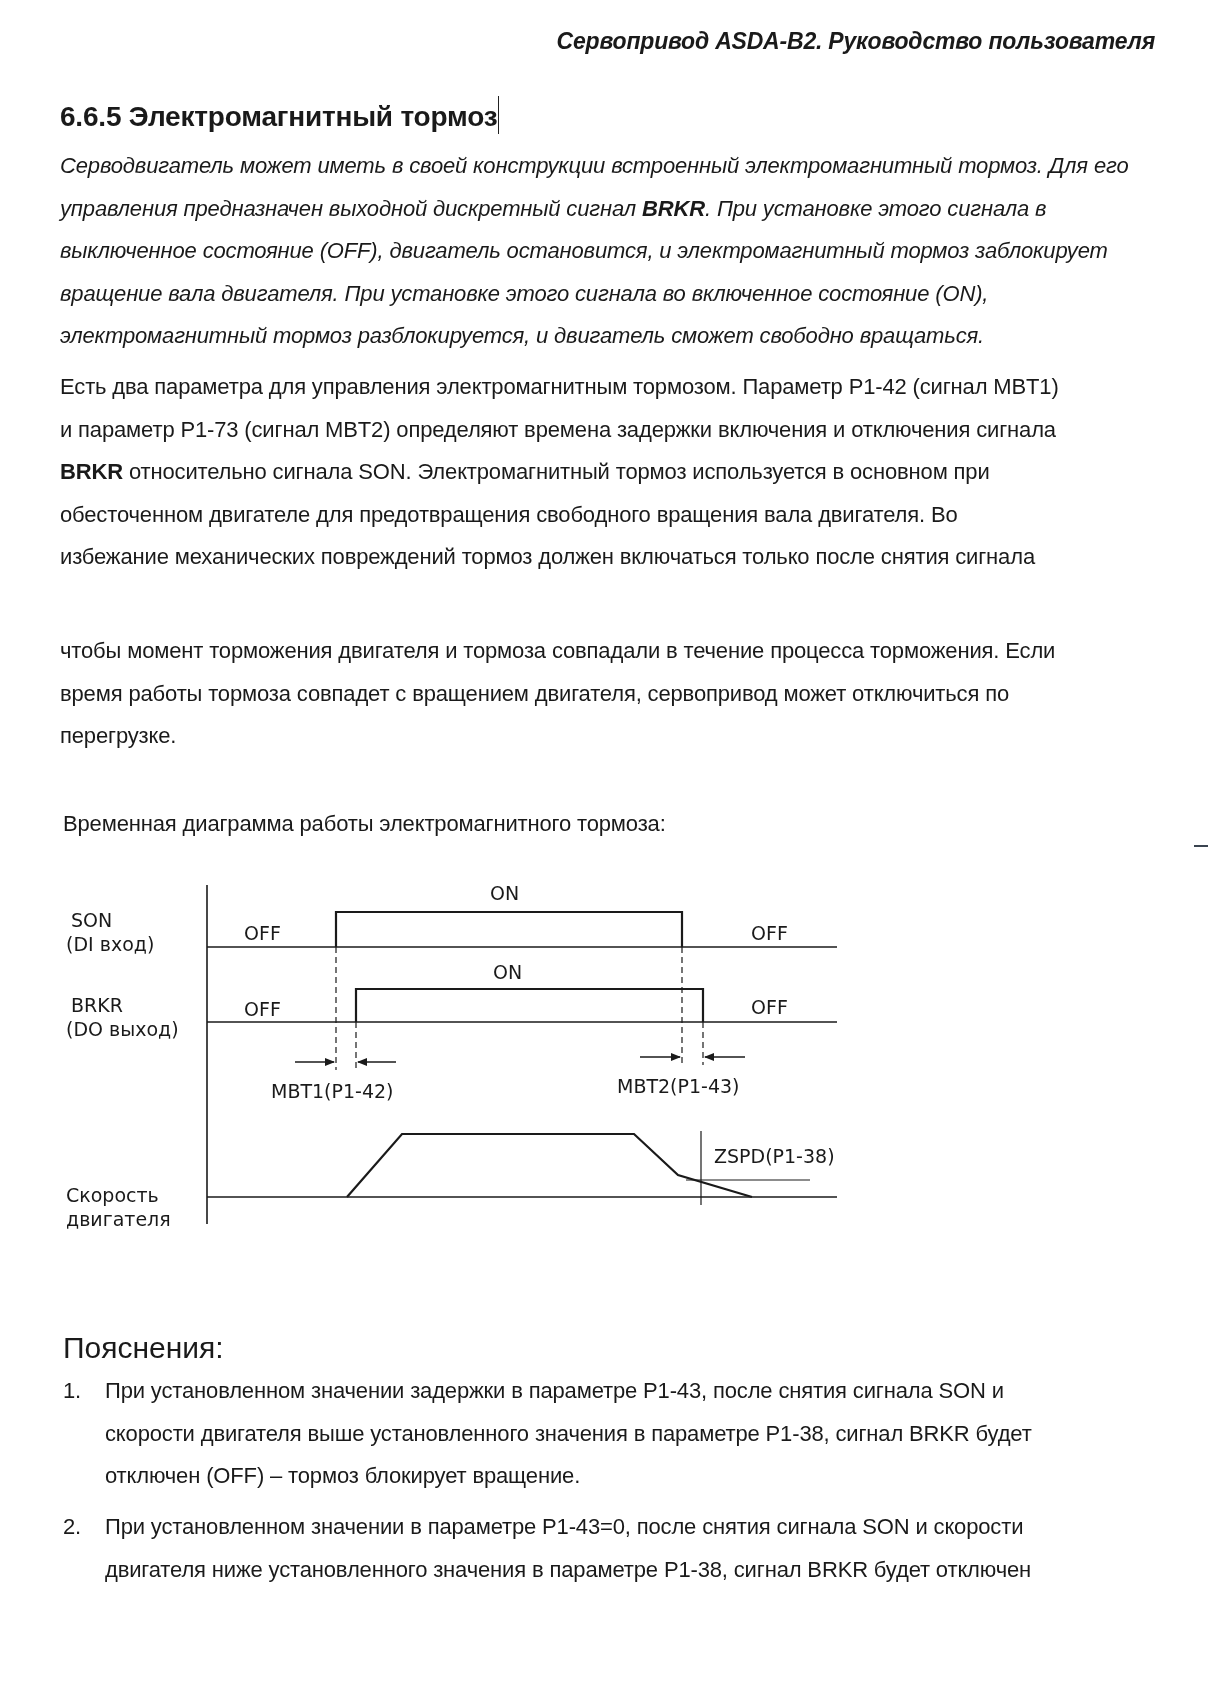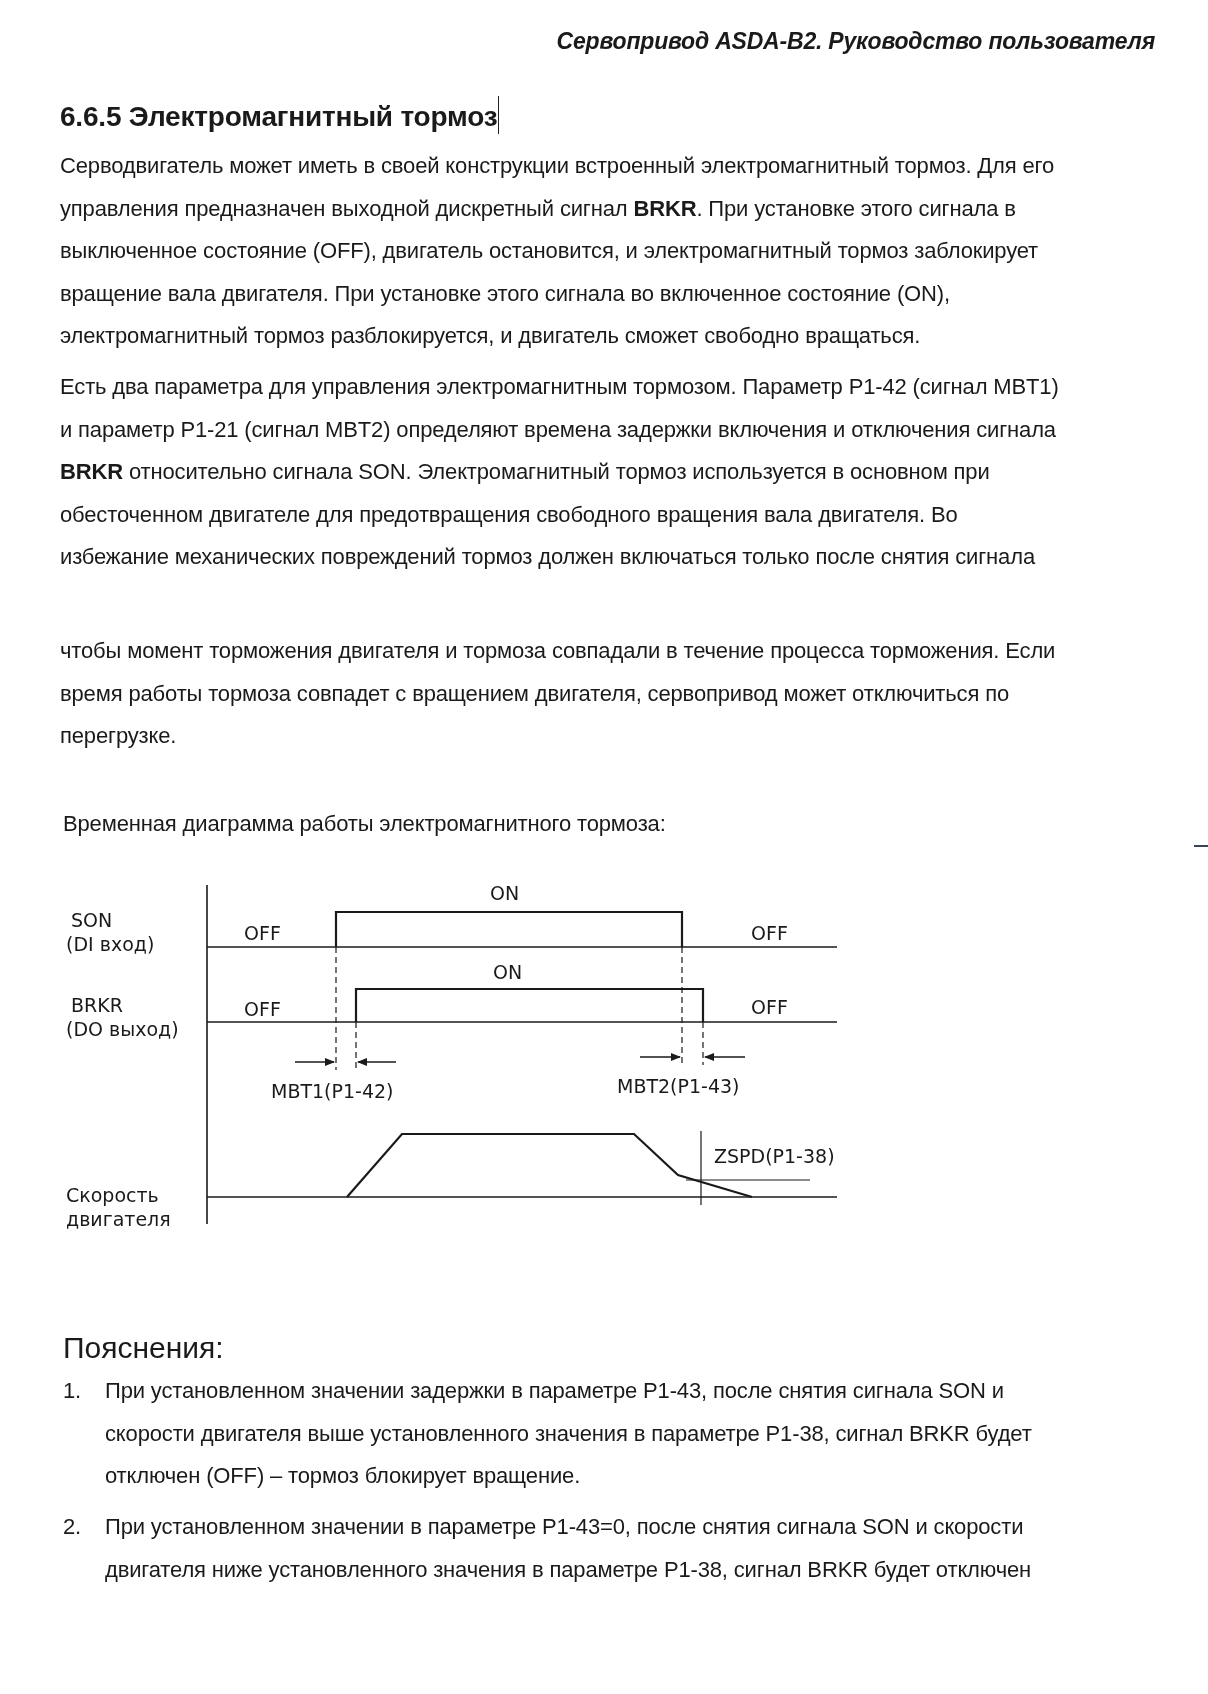--- a/index.html
+++ b/index.html
@@ -18,21 +18,21 @@
     .heading .cursor {
       display: inline-block; width: 1px; height: 38px; background: #222;
       vertical-align: -8px; margin-left: 1px;
     }
     .para {
       position: absolute; left: 60px; width: 1120px;
       font-size: 22px; line-height: 42.5px; letter-spacing: -0.15px;
     }
     .para .line { display: block; white-space: nowrap; }
     .para b { font-weight: bold; }
-    #p1 { top: 145px; }
+    #p1 { top: 145px; font-style: italic; }
     #p2 { top: 366px; }
     #p3 { top: 630px; }
     .caption {
       position: absolute; left: 63px; top: 811px; font-size: 22px; letter-spacing: -0.15px;
     }
     .edge-mark {
       position: absolute; left: 1194px; top: 845px; width: 14px; height: 2px; background: #3a4450;
     }
     svg.diagram { position: absolute; left: 0; top: 0; width: 1208px; height: 1694px; }
     .dtext { font-family: "DejaVu Sans", sans-serif; font-size: 19px; fill: #1a1a1a; }
@@ -58,21 +58,21 @@
 
 <div class="para" id="p1">
     <span class="line"><span>Серводвигатель может иметь в своей конструкции встроенный электромагнитный тормоз. Для его</span></span>
     <span class="line"><span>управления предназначен выходной дискретный сигнал </span><b>BRKR</b><span>. При установке этого сигнала в</span></span>
     <span class="line"><span>выключенное состояние (OFF),  двигатель остановится, и электромагнитный тормоз заблокирует</span></span>
     <span class="line"><span>вращение вала двигателя. При установке этого сигнала во включенное состояние (ON),</span></span>
     <span class="line"><span>электромагнитный тормоз разблокируется, и двигатель сможет свободно вращаться.</span></span>
   </div>
 <div class="para" id="p2">
     <span class="line"><span>Есть два параметра для управления электромагнитным тормозом. Параметр P1-42 (сигнал MBT1)</span></span>
-    <span class="line"><span>и параметр P1-21 (сигнал MBT2) определяют времена задержки включения и отключения сигнала</span></span>
+    <span class="line"><span>и параметр P1-73 (сигнал MBT2) определяют времена задержки включения и отключения сигнала</span></span>
     <span class="line"><b>BRKR</b><span> относительно сигнала SON. Электромагнитный тормоз используется в основном при</span></span>
     <span class="line"><span>обесточенном двигателе для предотвращения свободного вращения вала двигателя. Во</span></span>
     <span class="line"><span>избежание механических повреждений тормоз должен включаться только после снятия сигнала</span></span>
   </div>
 <div class="para" id="p3">
     <span class="line"><span>чтобы момент торможения двигателя и тормоза совпадали в течение процесса торможения. Если</span></span>
     <span class="line"><span>время работы тормоза совпадет с вращением двигателя, сервопривод может отключиться по</span></span>
     <span class="line"><span>перегрузке.</span></span>
   </div>
 

